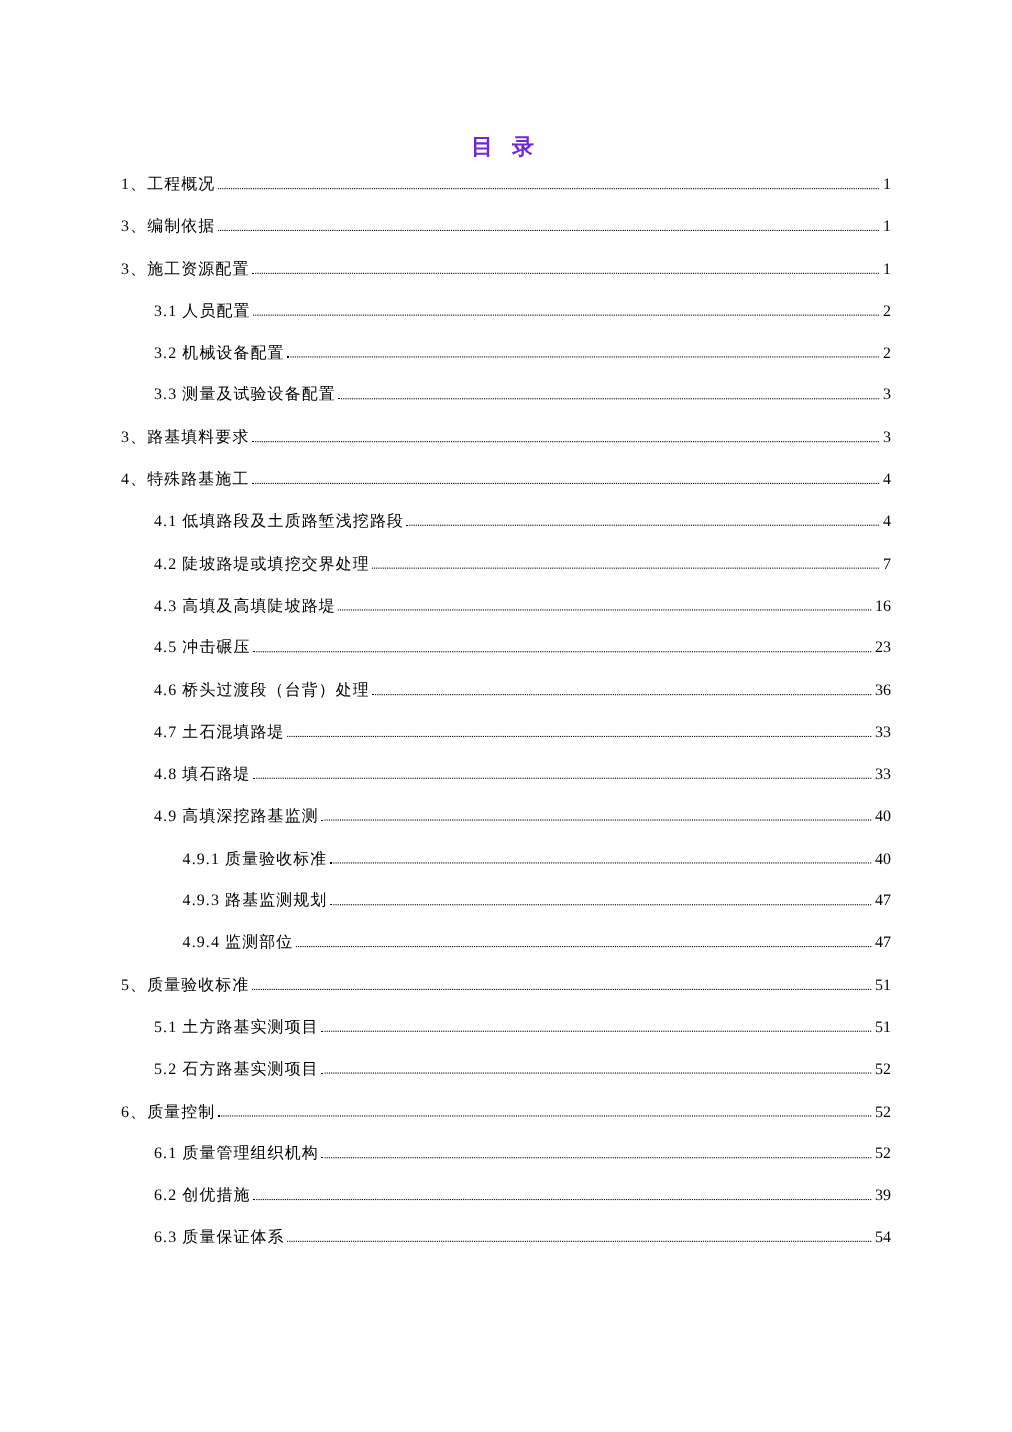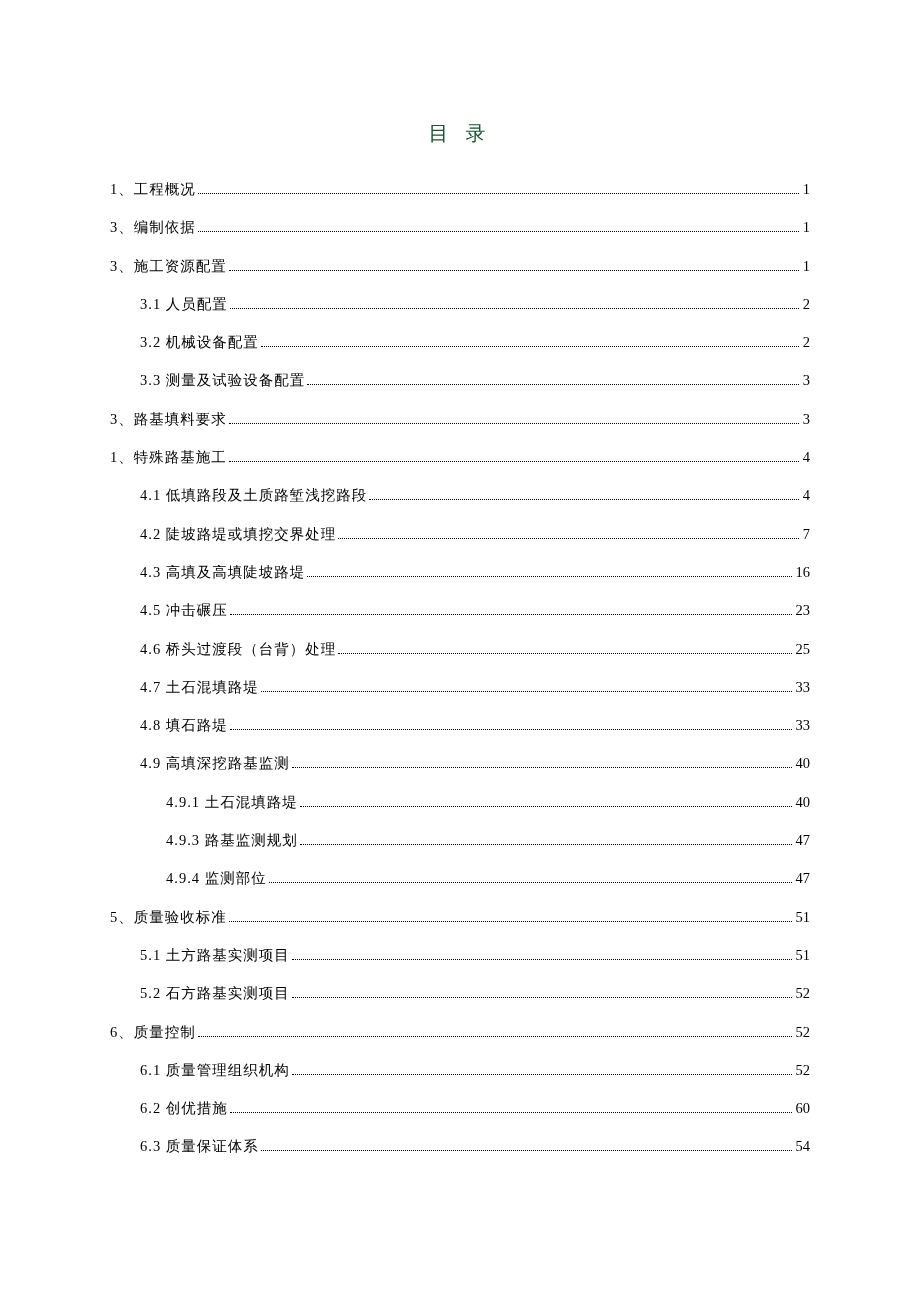--- a/index.html
+++ b/index.html
@@ -9,25 +9,25 @@
     }
     body {
       background: #ffffff;
       font-family: "SimSun", "宋体", serif;
       width: 920px;
       height: 1302px;
       padding: 120px 110px 60px 110px;
     }
     .title {
       text-align: center;
-      color: #14532d;
+      color: #6d28d9;
       font-size: 20px;
       letter-spacing: 6px;
-      margin-bottom: 32px;
-      font-weight: normal;
+      margin-bottom: 11px;
+      font-weight: bold;
     }
     .toc {
       font-size: 14.5px;
       line-height: 1.4;
     }
     .toc-row {
       display: flex;
       align-items: baseline;
       margin-bottom: 18px;
       white-space: nowrap;
@@ -92,21 +92,21 @@
       <span class="toc-label">3.3 测量及试验设备配置</span>
       <span class="toc-dots"></span>
       <span class="toc-page">3</span>
     </div>
     <div class="toc-row level-0">
       <span class="toc-label">3、路基填料要求</span>
       <span class="toc-dots"></span>
       <span class="toc-page">3</span>
     </div>
     <div class="toc-row level-0">
-      <span class="toc-label">1、特殊路基施工</span>
+      <span class="toc-label">4、特殊路基施工</span>
       <span class="toc-dots"></span>
       <span class="toc-page">4</span>
     </div>
     <div class="toc-row level-1">
       <span class="toc-label">4.1 低填路段及土质路堑浅挖路段</span>
       <span class="toc-dots"></span>
       <span class="toc-page">4</span>
     </div>
     <div class="toc-row level-1">
       <span class="toc-label">4.2 陡坡路堤或填挖交界处理</span>
@@ -119,39 +119,39 @@
       <span class="toc-page">16</span>
     </div>
     <div class="toc-row level-1">
       <span class="toc-label">4.5 冲击碾压</span>
       <span class="toc-dots"></span>
       <span class="toc-page">23</span>
     </div>
     <div class="toc-row level-1">
       <span class="toc-label">4.6 桥头过渡段（台背）处理</span>
       <span class="toc-dots"></span>
-      <span class="toc-page">25</span>
+      <span class="toc-page">36</span>
     </div>
     <div class="toc-row level-1">
       <span class="toc-label">4.7 土石混填路堤</span>
       <span class="toc-dots"></span>
       <span class="toc-page">33</span>
     </div>
     <div class="toc-row level-1">
       <span class="toc-label">4.8 填石路堤</span>
       <span class="toc-dots"></span>
       <span class="toc-page">33</span>
     </div>
     <div class="toc-row level-1">
       <span class="toc-label">4.9 高填深挖路基监测</span>
       <span class="toc-dots"></span>
       <span class="toc-page">40</span>
     </div>
     <div class="toc-row level-2">
-      <span class="toc-label">4.9.1 土石混填路堤</span>
+      <span class="toc-label">4.9.1 质量验收标准</span>
       <span class="toc-dots"></span>
       <span class="toc-page">40</span>
     </div>
     <div class="toc-row level-2">
       <span class="toc-label">4.9.3 路基监测规划</span>
       <span class="toc-dots"></span>
       <span class="toc-page">47</span>
     </div>
     <div class="toc-row level-2">
       <span class="toc-label">4.9.4 监测部位</span>
@@ -179,20 +179,20 @@
       <span class="toc-page">52</span>
     </div>
     <div class="toc-row level-1">
       <span class="toc-label">6.1 质量管理组织机构</span>
       <span class="toc-dots"></span>
       <span class="toc-page">52</span>
     </div>
     <div class="toc-row level-1">
       <span class="toc-label">6.2 创优措施</span>
       <span class="toc-dots"></span>
-      <span class="toc-page">60</span>
+      <span class="toc-page">39</span>
     </div>
     <div class="toc-row level-1">
       <span class="toc-label">6.3 质量保证体系</span>
       <span class="toc-dots"></span>
       <span class="toc-page">54</span>
     </div>
   </div>
 
 </body></html>

